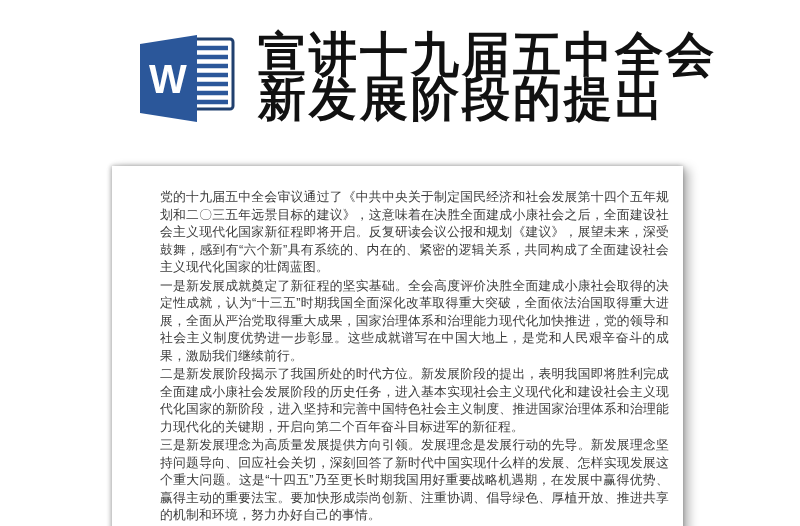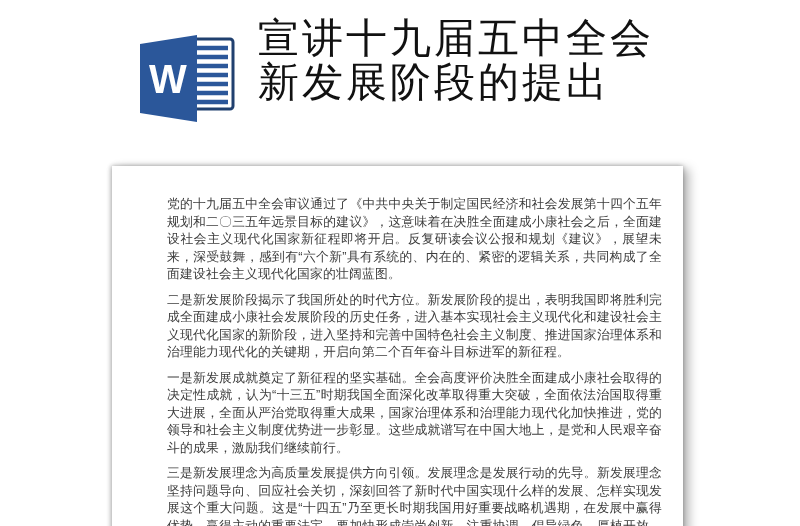--- a/index.html
+++ b/index.html
@@ -26,24 +26,24 @@
   .word-icon {
     position: absolute;
     left: 140px;
     top: 35px;
     width: 97px;
     height: 87px;
   }
   .doc-title {
     position: absolute;
     left: 258px;
-    top: 16px;
+    top: 33px;
     color: #111111;
-    font-size: 41px;
-    font-weight: 400;
+    font-size: 48px;
+    font-weight: 700;
     line-height: 44px;
     letter-spacing: 3px;
     white-space: nowrap;
   }
 
   
   .page {
     position: absolute;
     left: 112px;
     top: 166px;
@@ -51,21 +51,21 @@
     height: 420px; 
     background: #ffffff;
     box-sizing: border-box;
     padding: 21px 13px 0 47px;
     box-shadow:
       0 0 5px rgba(0,0,0,0.28),
       6px 3px 10px rgba(0,0,0,0.28),
       -2px 0 4px rgba(0,0,0,0.10);
   }
   .page p {
-    margin: 8px;
+    margin: 1px;
     padding: 0;
     font-size: 12.8px;
     line-height: 17.5px;
     color: #3c3c3c;
     text-align: justify;
     letter-spacing: 0.2px;
   }
 </style>
 </head>
 <body>
@@ -93,17 +93,17 @@
 
   <div class="doc-title">
     <div>宣讲十九届五中全会</div>
     <div>新发展阶段的提出</div>
   </div>
 
 </div>
 
 <div class="page">
   <p>党的十九届五中全会审议通过了《中共中央关于制定国民经济和社会发展第十四个五年规划和二〇三五年远景目标的建议》，这意味着在决胜全面建成小康社会之后，全面建设社会主义现代化国家新征程即将开启。反复研读会议公报和规划《建议》，展望未来，深受鼓舞，感到有“六个新”具有系统的、内在的、紧密的逻辑关系，共同构成了全面建设社会主义现代化国家的壮阔蓝图。</p>
+  <p>一是新发展成就奠定了新征程的坚实基础。全会高度评价决胜全面建成小康社会取得的决定性成就，认为“十三五”时期我国全面深化改革取得重大突破，全面依法治国取得重大进展，全面从严治党取得重大成果，国家治理体系和治理能力现代化加快推进，党的领导和社会主义制度优势进一步彰显。这些成就谱写在中国大地上，是党和人民艰辛奋斗的成果，激励我们继续前行。</p>
   <p>二是新发展阶段揭示了我国所处的时代方位。新发展阶段的提出，表明我国即将胜利完成全面建成小康社会发展阶段的历史任务，进入基本实现社会主义现代化和建设社会主义现代化国家的新阶段，进入坚持和完善中国特色社会主义制度、推进国家治理体系和治理能力现代化的关键期，开启向第二个百年奋斗目标进军的新征程。</p>
-  <p>一是新发展成就奠定了新征程的坚实基础。全会高度评价决胜全面建成小康社会取得的决定性成就，认为“十三五”时期我国全面深化改革取得重大突破，全面依法治国取得重大进展，全面从严治党取得重大成果，国家治理体系和治理能力现代化加快推进，党的领导和社会主义制度优势进一步彰显。这些成就谱写在中国大地上，是党和人民艰辛奋斗的成果，激励我们继续前行。</p>
   <p>三是新发展理念为高质量发展提供方向引领。发展理念是发展行动的先导。新发展理念坚持问题导向、回应社会关切，深刻回答了新时代中国实现什么样的发展、怎样实现发展这个重大问题。这是“十四五”乃至更长时期我国用好重要战略机遇期，在发展中赢得优势、赢得主动的重要法宝。要加快形成崇尚创新、注重协调、倡导绿色、厚植开放、推进共享的机制和环境，努力办好自己的事情。</p>
   <p>四是新发展格局明确了我国经济现代化的路径选择。构建以国内大循环为主体、国内国际双循环相互促进的新发展格局。</p>
 </div>
 
 </body></html>

